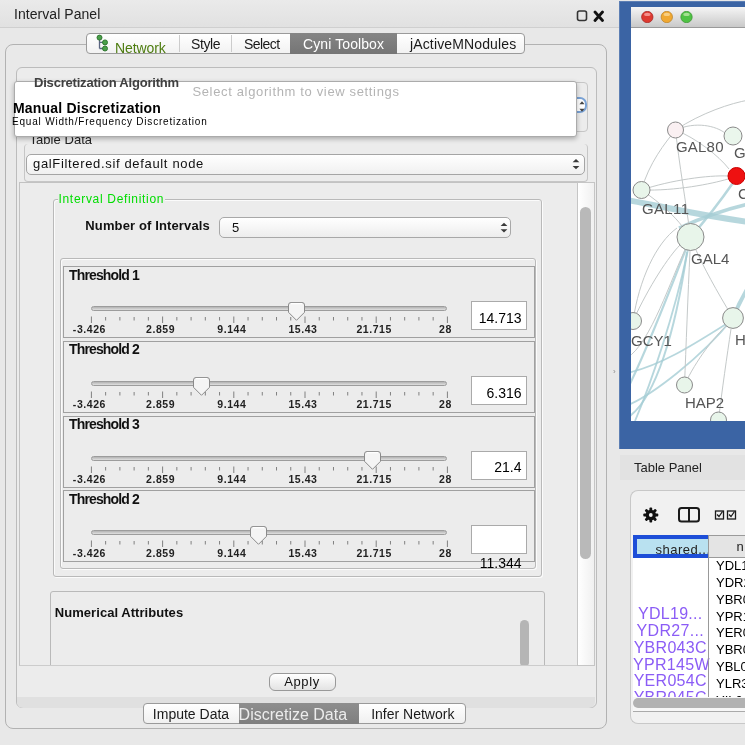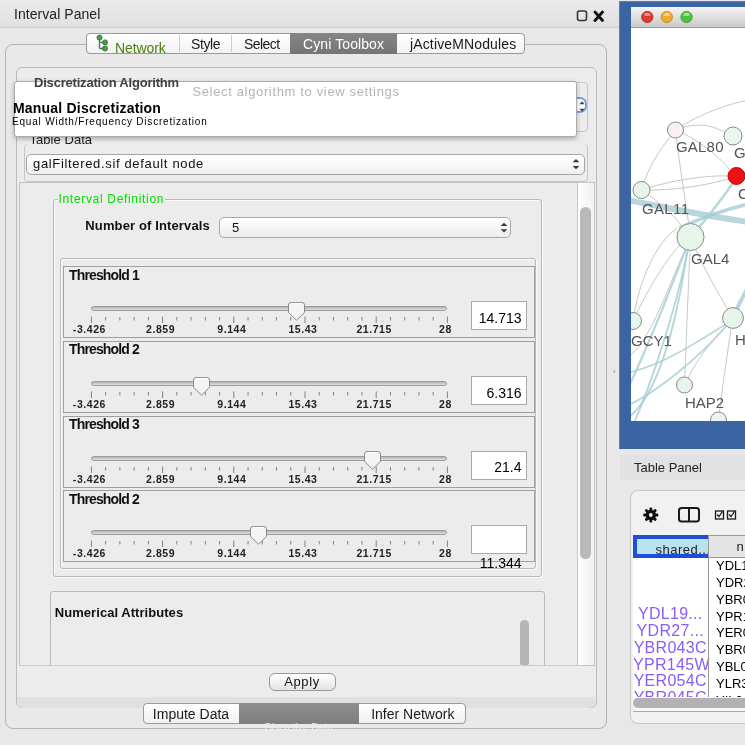--- a/index.html
+++ b/index.html
@@ -259,21 +259,21 @@
 
 <div class="abs" style="left:577px;top:182px;width:18px;height:484px;background:linear-gradient(90deg,#ffffff,#f0f0f0);border:1px solid #c5c5c5;box-sizing:border-box;"></div>
 <div class="abs" style="left:580px;top:207px;width:11px;height:352px;background:#b9b9b9;border-radius:6px;"></div>
 
 <div class="abs" style="left:268.5px;top:673px;width:65px;height:15.5px;background:linear-gradient(#ffffff,#e3e3e3);border:1px solid #999;border-radius:6px;"></div>
 <div class="abs" style="left:268px;top:674px;width:68px;text-align:center;font-size:13px;letter-spacing:0.6px;color:#111;">Apply</div>
 
 <div class="abs" style="left:143px;top:703px;width:321.3px;height:19px;background:linear-gradient(#ffffff,#f0f0f0);border:1px solid #9a9a9a;border-radius:4px;"></div>
 <div class="abs" style="left:238.6px;top:703px;width:120.2px;height:21px;background:linear-gradient(#8e8e8e,#7e7e7e);"></div>
 <div class="abs" style="left:143px;top:706px;width:96px;text-align:center;font-size:14px;color:#1a1a1a;">Impute Data</div>
-<div class="abs" style="left:238.6px;top:722px;width:120px;text-align:center;font-size:10px;color:#ececec;">Discretize Data</div>
+<div class="abs" style="left:238.6px;top:706px;width:120px;font-size:16px;color:#ececec;">Discretize Data</div>
 <div class="abs" style="left:358.8px;top:706px;width:108px;text-align:center;font-size:14px;color:#1a1a1a;">Infer Network</div>
 
 <div class="abs" style="left:619px;top:1px;width:126px;height:448px;background:#3b64a4;border-left:1px solid #5d7fb4;border-top:1px solid #5d7fb4;box-sizing:border-box;"></div>
 <div class="abs" style="left:631px;top:7px;width:114px;height:20px;background:linear-gradient(#f5f5f5,#c9c9c9);border-bottom:1px solid #9a9a9a;"></div>
 <svg class="abs" style="left:641px;top:11px;" width="52" height="12" viewBox="0 0 52 12">
   <circle cx="6.3" cy="6" r="5.7" fill="#dd3a30" stroke="#a02020" stroke-width="0.7"></circle>
   <circle cx="25.8" cy="6" r="5.7" fill="#f0a831" stroke="#b88025" stroke-width="0.7"></circle>
   <circle cx="45.5" cy="6" r="5.7" fill="#4fc244" stroke="#3a9030" stroke-width="0.7"></circle>
   <ellipse cx="6.3" cy="3.4" rx="3.2" ry="1.7" fill="#f59a96" opacity="0.9"></ellipse>
   <ellipse cx="25.8" cy="3.4" rx="3.2" ry="1.7" fill="#f8d18a" opacity="0.9"></ellipse>

